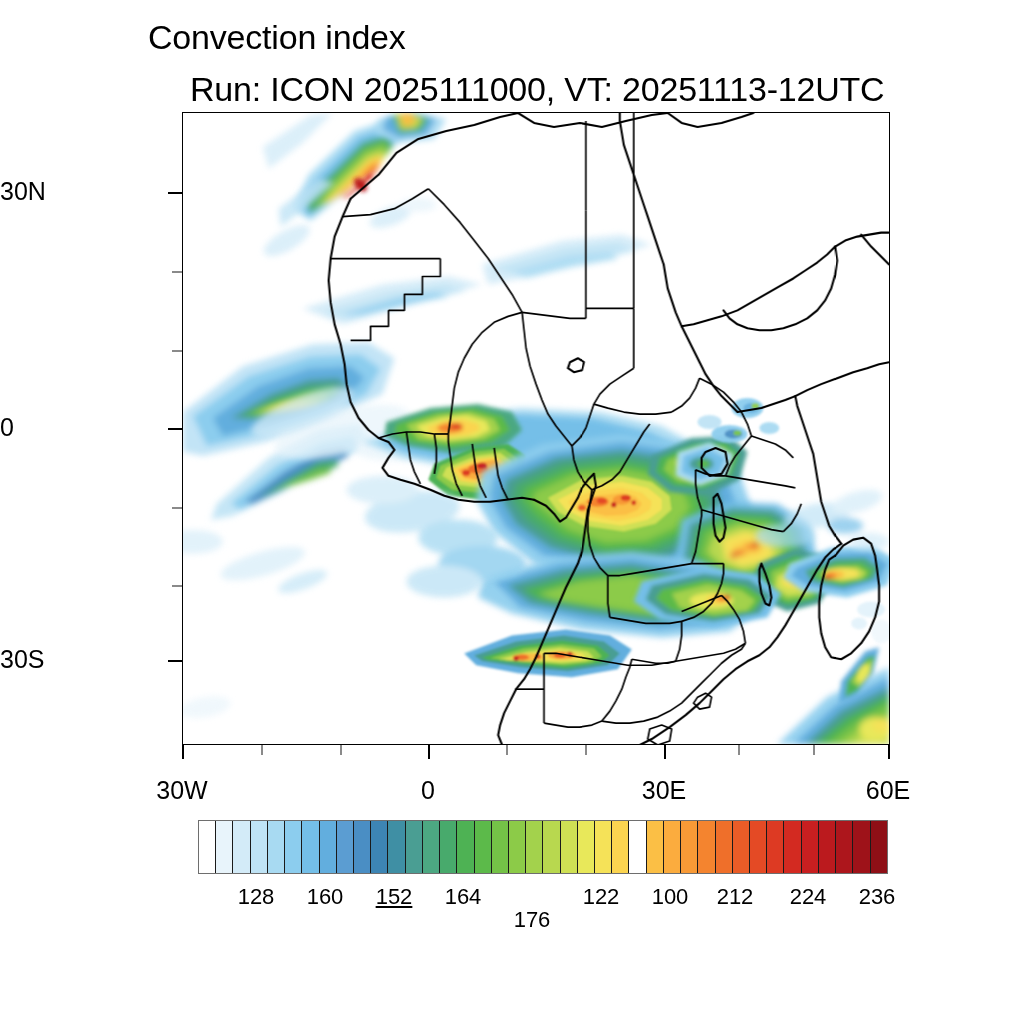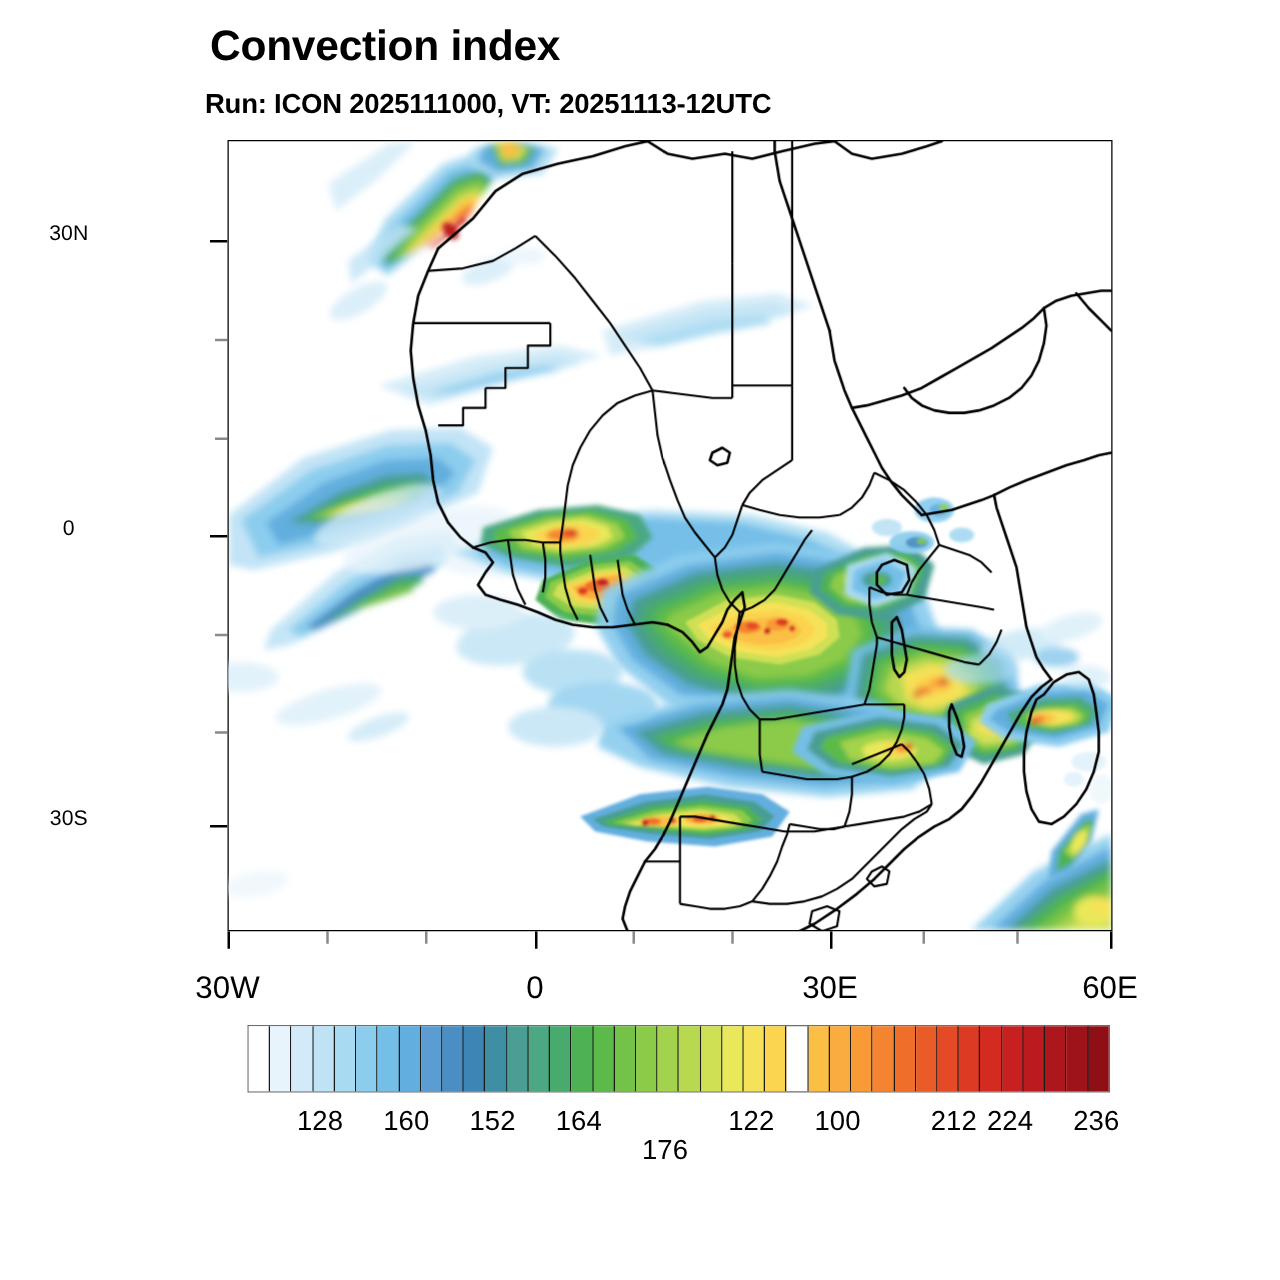--- a/index.html
+++ b/index.html
@@ -1,25 +1,25 @@
 <!DOCTYPE html>
 <html><head>
 <meta charset="utf-8">
 <style>
   html,body{margin:0;padding:0;background:#fff;}
   body{width:1024px;height:1024px;position:relative;overflow:hidden;
        font-family:"Liberation Sans",sans-serif;color:#000;}
-  #title{position:absolute;left:168px;top:18px;font-size:34px;font-weight:bold;
+  #title{position:absolute;left:148px;top:18px;font-size:34px;font-weight:normal;
          letter-spacing:-0.2px;white-space:nowrap;}
-  #subtitle{position:absolute;left:164px;top:70px;font-size:22px;font-weight:bold;
+  #subtitle{position:absolute;left:190px;top:70px;font-size:34px;font-weight:normal;
             letter-spacing:-0.2px;white-space:nowrap;}
   #plot{position:absolute;left:182px;top:112px;width:708px;height:633px;
         border:1.6px solid #000;box-sizing:border-box;overflow:hidden;background:#fff;}
   #plot svg{position:absolute;left:0;top:0;width:100%;height:100%;display:block;}
-  .ytlab{position:absolute;font-size:17px;text-align:center;width:110px;}
+  .ytlab{position:absolute;font-size:25px;text-align:left;width:110px;}
   .xtlab{position:absolute;font-size:25px;text-align:center;width:120px;top:776px;}
   .tickmaj{position:absolute;background:#000;}
   .tickmin{position:absolute;background:#8a8a8a;}
   #cbar{position:absolute;left:198px;top:820px;width:690px;height:54px;
         box-sizing:border-box;border:1.4px solid #6e6e6e;display:flex;background:#fff;}
   #cbar .cell{flex:1 1 0;height:100%;border-right:1px solid #1a1a1a;box-sizing:border-box;}
   #cbar .cell:last-child{border-right:none;}
   .cblab{position:absolute;top:884px;font-size:22px;text-align:center;width:110px;}
 </style>
 </head>
@@ -515,20 +515,20 @@
     <div class="cell" style="background: rgb(211, 42, 33);"></div>
     <div class="cell" style="background: rgb(200, 31, 32);"></div>
     <div class="cell" style="background: rgb(187, 26, 30);"></div>
     <div class="cell" style="background: rgb(173, 22, 28);"></div>
     <div class="cell" style="background: rgb(158, 18, 25);"></div>
     <div class="cell" style="background: rgb(142, 15, 22);"></div>
   </div>
 
 <div class="cblab" style="left:201px;">128</div>
 <div class="cblab" style="left:270px;">160</div>
-<div class="cblab" style="left:339px;">152</div>
+<div class="cblab" style="left:339px;text-decoration:underline;">152</div>
 <div class="cblab" style="left:408px;">164</div>
 <div class="cblab" style="left:477px;margin-top:23px;">176</div>
 <div class="cblab" style="left:546px;">122</div>
 <div class="cblab" style="left:615px;">100</div>
-<div class="cblab" style="left:708px;">212</div>
+<div class="cblab" style="left:680px;">212</div>
 <div class="cblab" style="left:753px;">224</div>
 <div class="cblab" style="left:822px;">236</div>
 
 </body></html>

